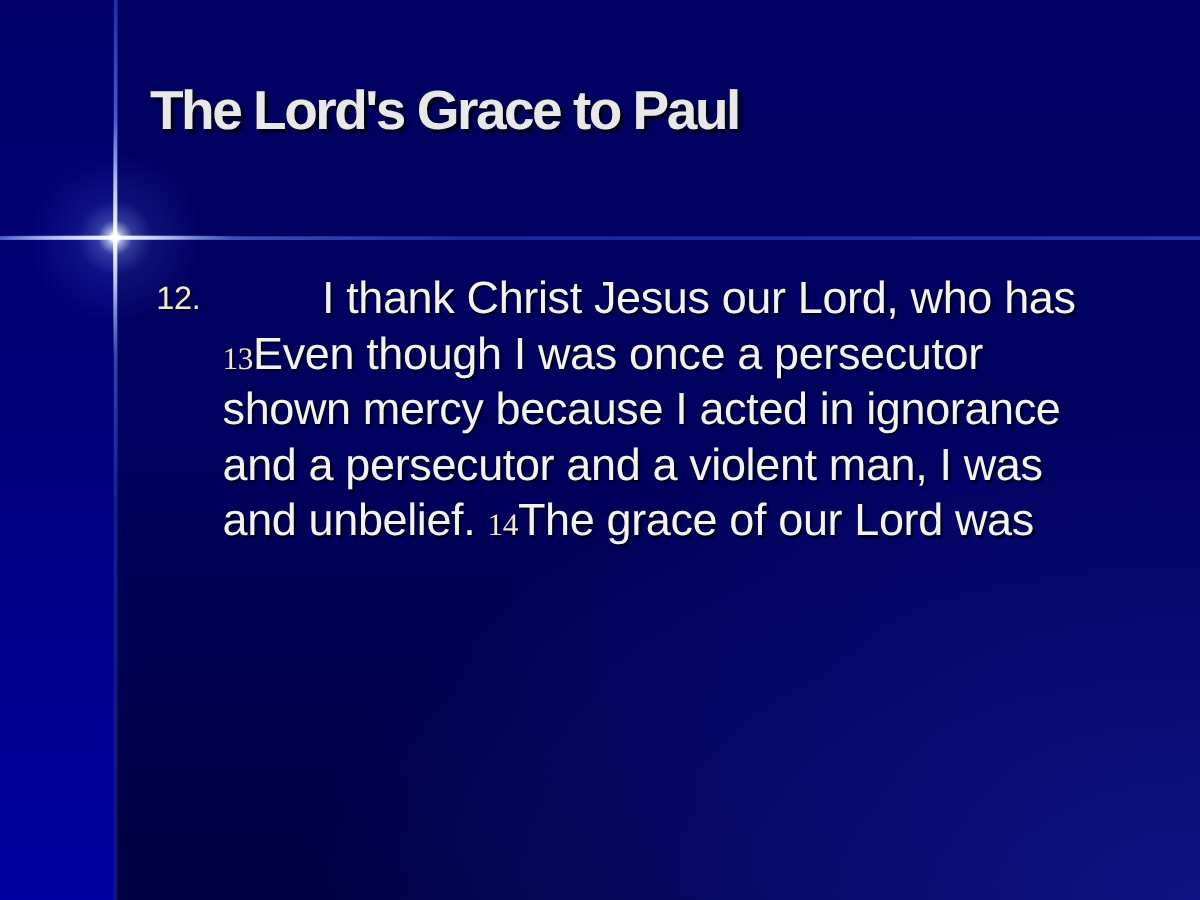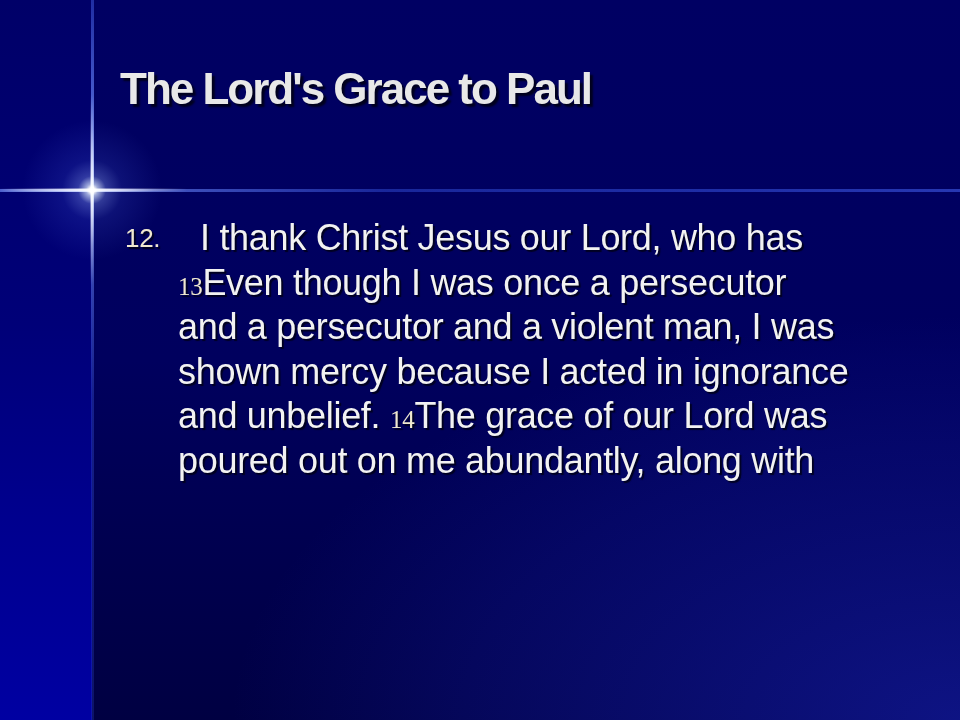--- a/index.html
+++ b/index.html
@@ -112,21 +112,21 @@
     font-size: 36px;
     letter-spacing: -0.3px;
     text-shadow: 2px 2px 1px rgba(0,0,12,0.75);
   }
   .body-line {
     position: relative;
     height: 44.5px;
     line-height: 44.5px;
     white-space: nowrap;
   }
-  .body-line.first { padding-left: 22px; }
+  .body-line.first { padding-left: 22px; text-align: center; }
   .list-marker {
     position: absolute;
     left: -53px;
     font-size: 26px;
     color: var(--verse-num-color);
   }
   .verse-num {
     font-size: 25px;
     color: var(--verse-num-color);
     font-family: Liberation Serif, serif;
@@ -143,19 +143,18 @@
     <div class="flare-arm-v"></div>
     <div class="flare-arm-h"></div>
   </div>
 
   <div class="title">The Lord's Grace to Paul</div>
 
   <div class="body-block">
     <div>
         <div class="body-line first"><span class="list-marker">12.</span><span>I thank Christ Jesus our Lord, who has</span></div>
         <div class="body-line"><span class="verse-num">13</span><span>Even though I was once a persecutor</span></div>
+        <div class="body-line"><span>shown mercy because I acted in ignorance</span></div>
         <div class="body-line"><span>and a persecutor and a violent man, I was</span></div>
-        <div class="body-line"><span>shown mercy because I acted in ignorance</span></div>
         <div class="body-line"><span>and unbelief. </span><span class="verse-num">14</span><span>The grace of our Lord was</span></div>
-        <div class="body-line"><span>poured out on me abundantly, along with</span></div>
       </div>
   </div>
 </div>
 
 </body></html>

